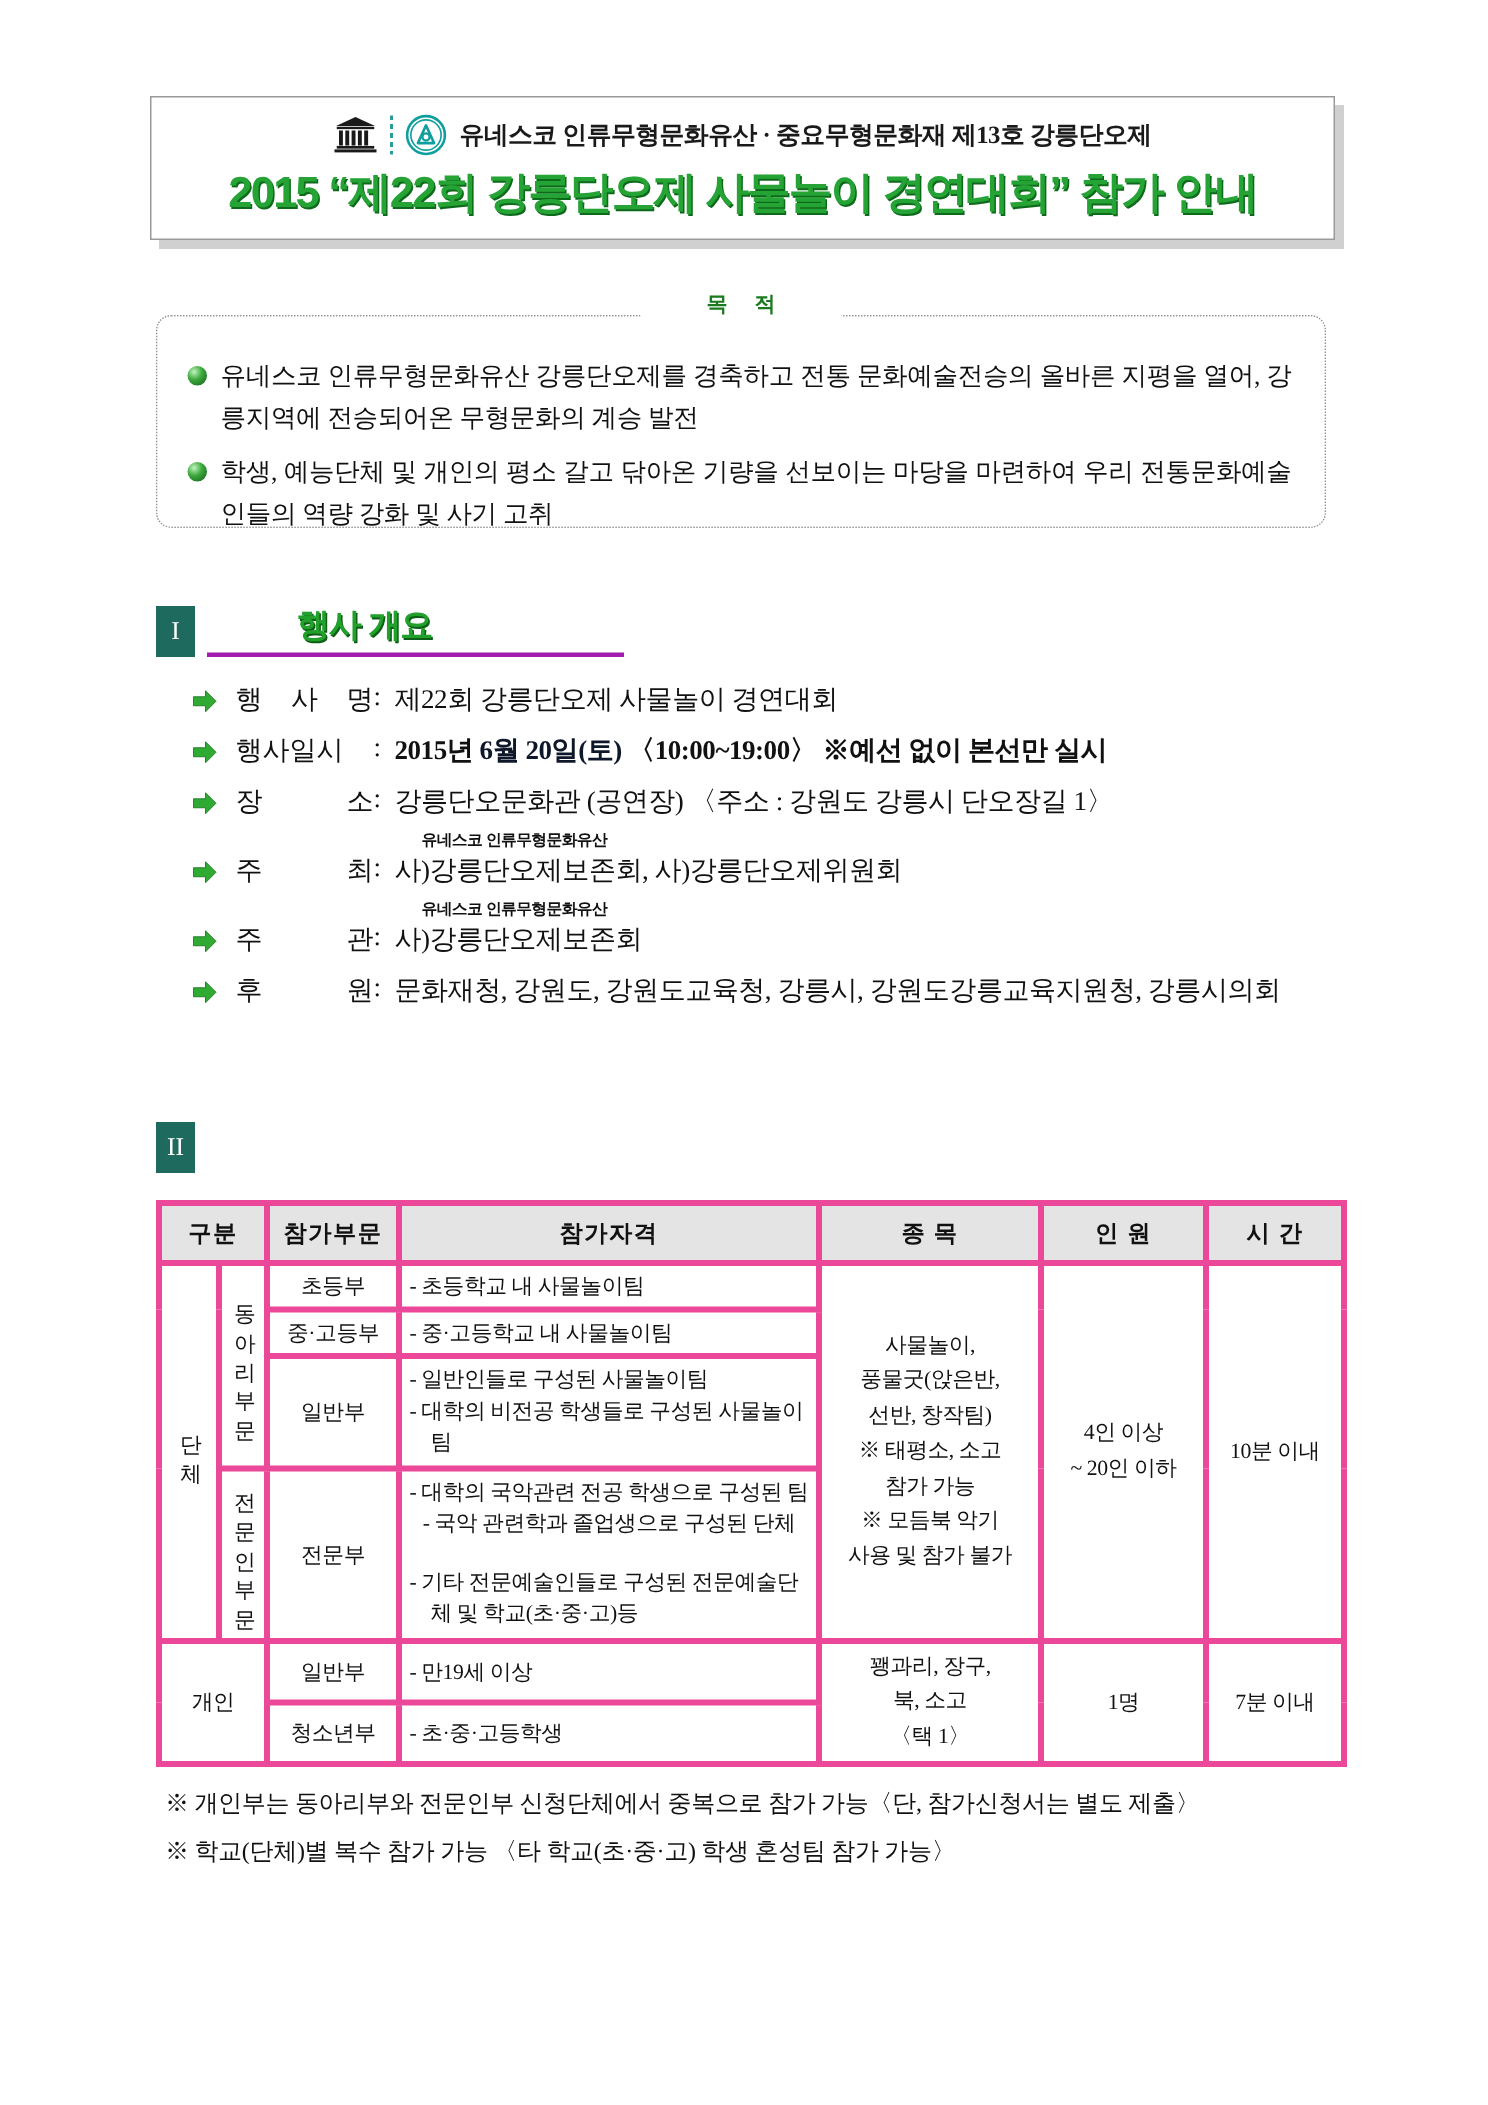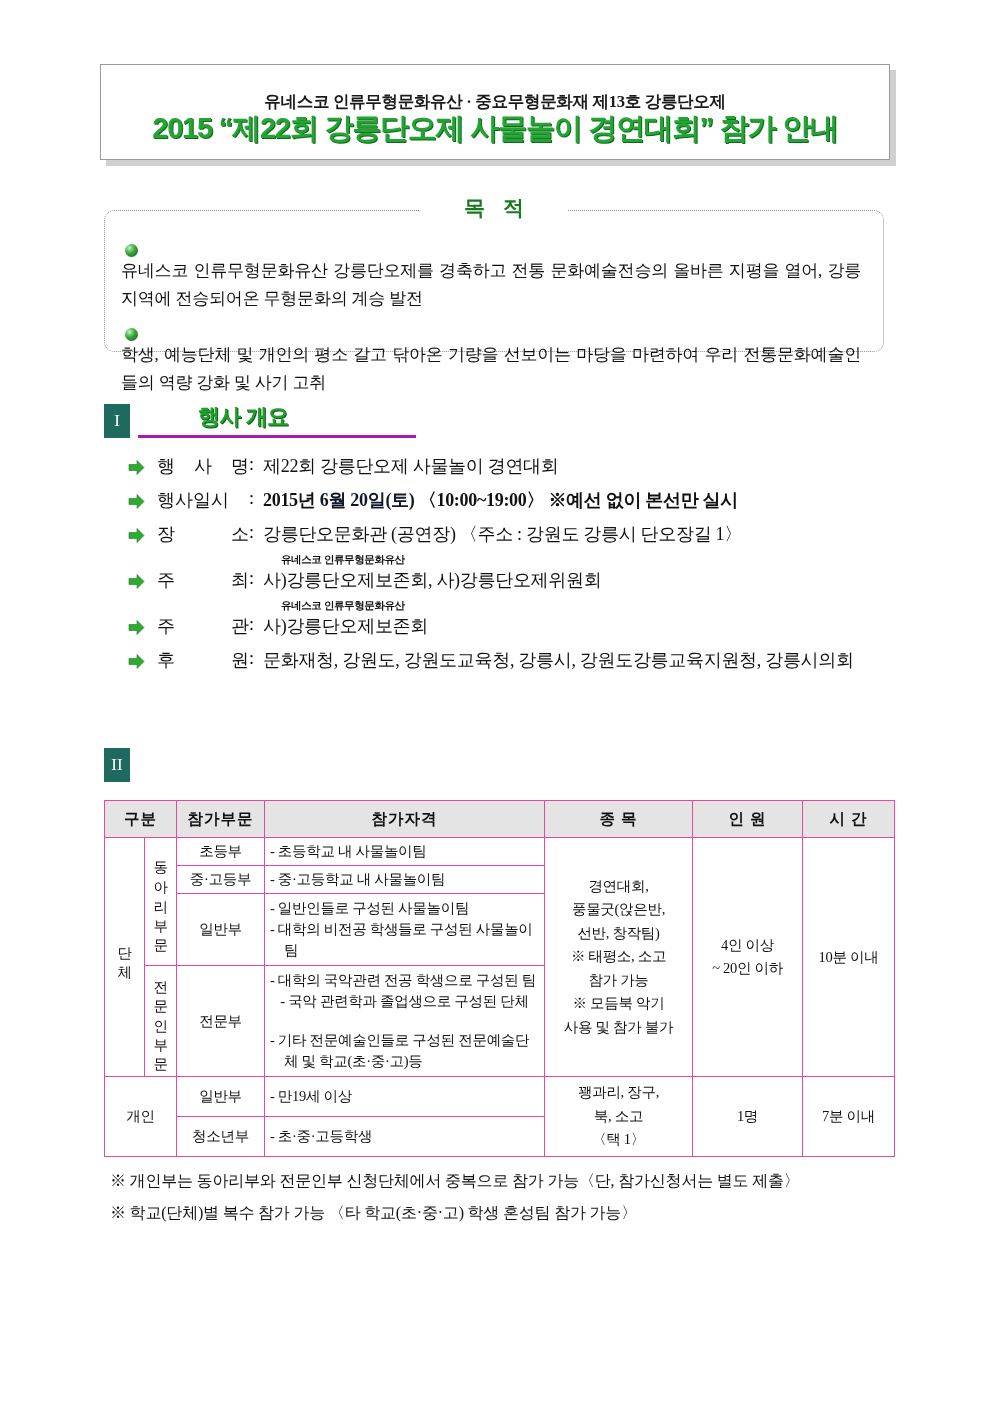--- a/index.html
+++ b/index.html
@@ -29,21 +29,20 @@
     box-shadow: 6px 6px 0 0 rgba(150,150,150,0.45);
     padding: 8px 0 10px 0;
     text-align: center;
   }
   .header-line1 {
     display: flex;
     align-items: center;
     justify-content: center;
     gap: 8px;
     height: 34px;
-    flex-direction: column;
   }
   .unesco-temple { display:block; }
   .divider-dots {
     width: 2px;
     height: 26px;
     background: repeating-linear-gradient(to bottom, #2b9b9b 0 3px, transparent 3px 6px);
   }
   .header-sub {
     font-family: "Liberation Serif", serif;
     font-size: 16.5px;
@@ -75,35 +74,34 @@
     box-sizing: border-box;
   }
   .purpose-legend {
     position: absolute;
     left: 50%;
     top: -17px;
     transform: translateX(-50%);
     background: #ffffff;
     padding: 0 26px;
     font-family: "Liberation Sans", sans-serif;
-    font-size: 21px;
+    font-size: 14px;
     font-weight: 700;
     color: #1a7a1f;
     letter-spacing: 18px;
     text-indent: 18px;
     white-space: nowrap;
   }
   .purpose-items {
     padding: 26px 22px 0 16px;
   }
   .purpose-item {
     display: flex;
     align-items: flex-start;
     margin-bottom: 9px;
-    flex-direction: column;
   }
   .sphere {
     flex: 0 0 auto;
     width: 13px;
     height: 13px;
     margin: 7px 9px 0 4px;
     border-radius: 50%;
     background: radial-gradient(circle at 34% 30%, #bff5bf 0%, #3ea83e 42%, #0d5c14 100%);
   }
   .purpose-text {
@@ -210,21 +208,21 @@
 
   
   .comp-table {
     border-collapse: collapse;
     width: 790px;
     margin-top: 18px;
     font-family: "Liberation Serif", serif;
     table-layout: fixed;
   }
   .comp-table th, .comp-table td {
-    border: 1px solid #ec4899;
+    border: 4px solid #ec4899;
     padding: 4px 5px;
     font-size: 14.5px;
     font-weight: normal;
     vertical-align: middle;
     letter-spacing: -0.3px;
   }
   .comp-table th {
     background: #e4e4e4;
     text-align: center;
     font-weight: 700;
@@ -426,21 +424,21 @@
       <tr>
         <td class="c-center" rowspan="4">
           <span class="vert">단체</span>
         </td>
         <td class="c-center" rowspan="3">
           <span class="vert">동아리부문</span>
         </td>
         <td class="c-center">초등부</td>
         <td class="c-left">- 초등학교 내 사물놀이팀</td>
         <td class="c-center stacked" rowspan="4">
-          <div>경연대회,</div>
+          <div>사물놀이,</div>
           <div>풍물굿(앉은반,</div>
           <div>선반, 창작팀)</div>
           <div>※ 태평소, 소고</div>
           <div>참가 가능</div>
           <div>※ 모듬북 악기</div>
           <div>사용 및 참가 불가</div>
         </td>
         <td class="c-center stacked" rowspan="4">
           <div>4인 이상</div>
           <div>~ 20인 이하</div>

